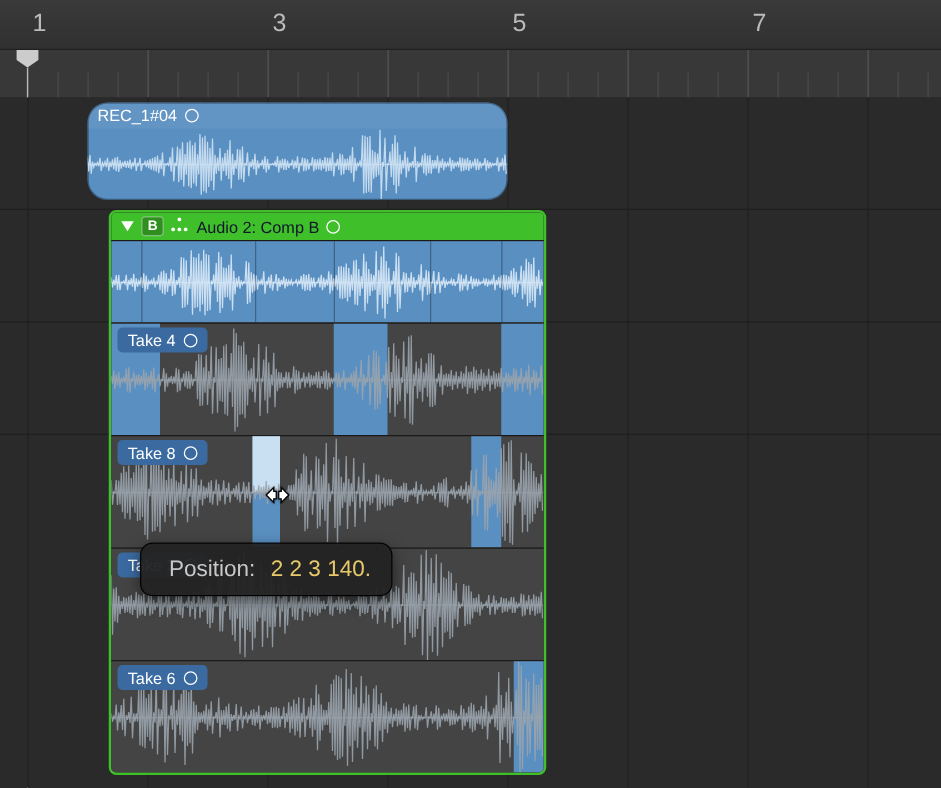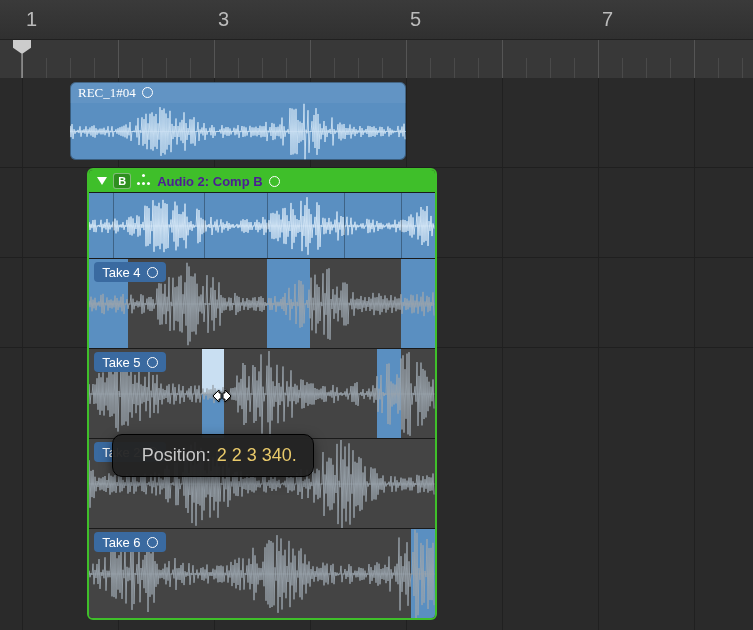--- a/index.html
+++ b/index.html
@@ -70,24 +70,23 @@
   }
   .bar-line {
     position: absolute;
     top: 0; bottom: 0;
     width: 1px;
     background: #202020;
   }
 
   .region {
     position: absolute;
-    border-radius: 6px;
+    border-radius: 16px;
     overflow: hidden;
     box-shadow: 0 0 0 1px rgba(0,0,0,.35) inset;
-    font-family: Liberation Serif, serif;
   }
   .region-blue {
     background: #5a8fc1;
   }
   .region-head {
     height: 21px;
     display: flex;
     align-items: center;
     padding: 0 8px;
     gap: 6px;
@@ -120,21 +119,21 @@
     height: 22px;
     background: #3fbf2a;
     display: flex;
     align-items: center;
     gap: 6px;
     padding: 0 8px;
     color: #000;
     font-size: 13px;
     font-weight: 500;
   }
-  .comp-head .white { color: #4c1d95; font-weight: bold; }
+  .comp-head .white { color: #0f172a; }
   .tri-down {
     width: 0; height: 0;
     border-left: 5px solid transparent;
     border-right: 5px solid transparent;
     border-top: 8px solid #fff;
   }
   .b-badge {
     background: rgba(0,0,0,.25);
     color: #fff;
     font-weight: 600;
@@ -220,21 +219,21 @@
     background: rgba(35,35,35,.96);
     border: 1px solid #000;
     border-radius: 10px;
     padding: 10px 16px;
     color: #e8c96a;
     font-size: 18px;
     box-shadow: 0 4px 12px rgba(0,0,0,.5);
     white-space: nowrap;
     z-index: 20;
   }
-  .tooltip .lbl { color: #c8c8c8; display:inline-block; width:82px; text-align:right; margin-right:6px; }
+  .tooltip .lbl { color: #c8c8c8; display:inline-block; width:82px; text-align:center; margin-right:6px; }
 </style>
 </head>
 <body>
 
 <div class="ruler-area">
   <div class="ruler-numbers" id="ruler-numbers">
       <div class="ruler-num" style="left: 26px;">1</div>
       <div class="ruler-num" style="left: 218px;">3</div>
       <div class="ruler-num" style="left: 410px;">5</div>
       <div class="ruler-num" style="left: 602px;">7</div>
@@ -345,21 +344,21 @@
         <div class="sel-span" style="left: 113.28px; width: 21.12px;"></div>
         <div class="sel-span" style="left: 288px; width: 24px;"></div>
         <div class="sel-light" style="left: 113.28px; width: 21.12px;"></div>
         <div style="position: absolute; inset: 0px;">
           <svg class="wave-svg" width="345.59999999999997" height="90" preserveAspectRatio="none">
             <path d="M0 45 L0 35.15762068384943 L1 54.84237931615057 L2 44.46697020014215 L3 45.53302979985785 L4 35.03628725192618 L5 54.96371274807382 L6 35.47067519807247 L7 54.52932480192753 L8 29.25654217299492 L9 60.74345782700508 L10 24.08604323113635 L11 65.91395676886364 L12 28.323180830982082 L13 61.67681916901792 L14 23.481317954787716 L15 66.51868204521229 L16 33.42785024478072 L17 56.57214975521928 L18 28.72312372078164 L19 61.27687627921836 L20 22.166503492321425 L21 67.83349650767857 L22 22.849495630594348 L23 67.15050436940565 L24 25.37862802817812 L25 64.62137197182187 L26 11.07535693206512 L27 78.92464306793488 L28 7.409905959324583 L29 82.59009404067541 L30 41.947176289383876 L31 48.052823710616124 L32 13.53935345107806 L33 76.46064654892194 L34 14.151817527482635 L35 75.84818247251737 L36 17.596446910014603 L37 72.4035530899854 L38 13.277336620511498 L39 76.7226633794885 L40 26.758925690130297 L41 63.2410743098697 L42 21.301276212714388 L43 68.69872378728562 L44 34.9493396781567 L45 55.0506603218433 L46 25.837980248100752 L47 64.16201975189925 L48 33.80406368896478 L49 56.19593631103522 L50 18.09305280244889 L51 71.9069471975511 L52 35.425854922193636 L53 54.574145077806364 L54 36.84523278242337 L55 53.15476721757663 L56 27.7640501002026 L57 62.235949899797404 L58 38.121226774217654 L59 51.878773225782346 L60 21.258817860810904 L61 68.74118213918909 L62 41.66576550813684 L63 48.33423449186316 L64 26.02004251665988 L65 63.979957483340115 L66 34.267575059814334 L67 55.732424940185666 L68 25.70883416953286 L69 64.29116583046714 L70 39.05474739561596 L71 50.94525260438404 L72 34.604561150695865 L73 55.395438849304135 L74 39.807636280074604 L75 50.192363719925396 L76 41.02642018267735 L77 48.97357981732265 L78 36.77480188407153 L79 53.22519811592847 L80 35.23532254894808 L81 54.76467745105192 L82 44.40771882958977 L83 45.59228117041023 L84 34.5653637907477 L85 55.4346362092523 L86 38.13671827231687 L87 51.86328172768313 L88 44.11391208583204 L89 45.88608791416796 L90 35.34552666724467 L91 54.65447333275533 L92 41.50388533694911 L93 48.49611466305089 L94 36.99371250300476 L95 53.00628749699524 L96 44.2732427362377 L97 45.7267572637623 L98 41.56703932597424 L99 48.43296067402576 L100 39.341024789787625 L101 50.658975210212375 L102 37.053639185955255 L103 52.946360814044745 L104 44.67274203228063 L105 45.32725796771937 L106 36.54353172157086 L107 53.45646827842914 L108 40.26046962802242 L109 49.73953037197758 L110 36.539404078624194 L111 53.460595921375806 L112 44.73356661504363 L113 45.26643338495637 L114 39.52593219798624 L115 50.47406780201376 L116 43.32428537279299 L117 46.67571462720701 L118 39.32640395565007 L119 50.67359604434993 L120 40.67600716106655 L121 49.32399283893345 L122 40.325955286222424 L123 49.674044713777576 L124 35.912791430804596 L125 54.087208569195404 L126 39.17000782625881 L127 50.82999217374119 L128 44.228329017889344 L129 45.771670982110656 L130 41.75512124989672 L131 48.24487875010328 L132 41.787608889977236 L133 48.212391110022764 L134 38.08570180063596 L135 51.91429819936404 L136 40.735276480698445 L137 49.264723519301555 L138 44.710174001319004 L139 45.289825998680996 L140 43.773349273337644 L141 46.226650726662356 L142 39.27495729281462 L143 50.72504270718538 L144 39.01673395971681 L145 50.98326604028319 L146 38.47768575201228 L147 51.52231424798772 L148 26.59360742087646 L149 63.40639257912354 L150 33.538966762448794 L151 56.461033237551206 L152 29.905231607954633 L153 60.09476839204537 L154 14.025411420265918 L155 75.97458857973407 L156 16.000544134304334 L157 73.99945586569567 L158 38.69042552388528 L159 51.30957447611472 L160 27.20988007759362 L161 62.790119922406376 L162 44.447613627610394 L163 45.552386372389606 L164 16.111653390314906 L165 73.8883466096851 L166 18.004160193855448 L167 71.99583980614455 L168 31.50953360199072 L169 58.490466398009275 L170 22.41297120051521 L171 67.58702879948478 L172 5.415314621944908 L173 84.5846853780551 L174 37.63077031031239 L175 52.36922968968761 L176 44.338169613884446 L177 45.661830386115554 L178 16.687583278774756 L179 73.31241672122525 L180 2.056006975641573 L181 87.94399302435843 L182 18.452510064125697 L183 71.5474899358743 L184 32.35290239791817 L185 57.64709760208183 L186 37.1227069865967 L187 52.8772930134033 L188 15.813519042916209 L189 74.18648095708379 L190 33.97448701671717 L191 56.02551298328283 L192 37.706380648198405 L193 52.293619351801595 L194 17.470033736729963 L195 72.52996626327004 L196 43.71489925866054 L197 46.28510074133946 L198 32.22674820331457 L199 57.77325179668543 L200 37.76175893160932 L201 52.23824106839068 L202 21.312882252932344 L203 68.68711774706766 L204 37.867776021596676 L205 52.132223978403324 L206 34.82258044709048 L207 55.17741955290952 L208 36.489102893091996 L209 53.510897106908004 L210 40.847149282372825 L211 49.152850717627175 L212 30.395495727566868 L213 59.60450427243313 L214 30.911663070577703 L215 59.0883369294223 L216 36.15653000096748 L217 53.84346999903252 L218 33.16481004910951 L219 56.83518995089049 L220 34.78019469051212 L221 55.21980530948788 L222 34.35038704223401 L223 55.64961295776599 L224 34.49107590682561 L225 55.50892409317439 L226 38.996831348879645 L227 51.003168651120355 L228 39.876732461865984 L229 50.123267538134016 L230 40.74841189353489 L231 49.25158810646511 L232 39.56966675744386 L233 50.43033324255614 L234 37.00671021117 L235 52.99328978883 L236 37.42724914997413 L237 52.57275085002587 L238 43.2719649127674 L239 46.7280350872326 L240 42.75591234347018 L241 47.24408765652982 L242 41.36660206492543 L243 48.63339793507457 L244 35.94835046885093 L245 54.05164953114907 L246 42.84511679575385 L247 47.15488320424615 L248 38.27358232862525 L249 51.72641767137475 L250 43.83240079125611 L251 46.16759920874389 L252 43.231013016422835 L253 46.768986983577165 L254 44.20043721729081 L255 45.79956278270919 L256 42.41042341862993 L257 47.58957658137007 L258 39.526229724490925 L259 50.473770275509075 L260 44.8101950807062 L261 45.1898049192938 L262 37.06612842553546 L263 52.93387157446454 L264 37.26283965691081 L265 52.73716034308919 L266 34.14525031043175 L267 55.85474968956825 L268 33.10230077969535 L269 56.89769922030465 L270 44.40817755283619 L271 45.59182244716381 L272 42.95403349269375 L273 47.04596650730625 L274 40.10095325691276 L275 49.89904674308724 L276 44.128784731213194 L277 45.871215268786806 L278 42.102016127506154 L279 47.897983872493846 L280 39.545423690655255 L281 50.454576309344745 L282 42.54805329734341 L283 47.45194670265659 L284 36.325710900224294 L285 53.674289099775706 L286 39.15021942561419 L287 50.84978057438581 L288 27.15316198147361 L289 62.84683801852639 L290 39.61482383342327 L291 50.38517616657673 L292 25.941337427295835 L293 64.05866257270416 L294 42.99643478206228 L295 47.00356521793772 L296 44.18309526339131 L297 45.81690473660869 L298 14.930130949151486 L299 75.06986905084851 L300 14.446263739558695 L301 75.5537362604413 L302 32.503317781096314 L303 57.496682218903686 L304 34.45751602495221 L305 55.54248397504779 L306 35.548827677247374 L307 54.451172322752626 L308 25.281697703134054 L309 64.71830229686594 L310 28.78784535742571 L311 61.21215464257429 L312 9.518571441992108 L313 80.48142855800789 L314 6.329086780435247 L315 83.67091321956475 L316 20.190120028293247 L317 69.80987997170675 L318 4.620267504536123 L319 85.37973249546388 L320 3.152044516157517 L321 86.84795548384248 L322 34.38949590427886 L323 55.61050409572114 L324 43.917992259731236 L325 46.082007740268764 L326 37.269715999900036 L327 52.730284000099964 L328 13.052032892532804 L329 76.94796710746719 L330 26.929719600016828 L331 63.070280399983176 L332 13.580434605021182 L333 76.41956539497882 L334 19.942208436439266 L335 70.05779156356073 L336 21.51882626378268 L337 68.48117373621731 L338 27.80838394734347 L339 62.19161605265653 L340 32.693112524974225 L341 57.306887475025775 L342 37.70794479280967 L343 52.29205520719033 L344 30.448979982251426 L345 59.55102001774857" stroke="#9aa4ad" stroke-width="1" fill="none" opacity="0.9"></path>
             <line x1="0" y1="45" x2="345.59999999999997" y2="45" stroke="#9aa4ad" stroke-width="1" opacity="0.6"></line>
           </svg>
         </div>
         <div class="take-head">
-          <span>Take 5</span>
+          <span>Take 8</span>
           <span class="loop-circle"></span>
         </div>
       </div>
       <div class="take-row" style="height: 90px;">
         <div style="position: absolute; inset: 0px;">
           <svg class="wave-svg" width="345.59999999999997" height="90" preserveAspectRatio="none">
             <path d="M0 45 L0 21.245833916503752 L1 68.75416608349624 L2 31.876199407726176 L3 58.123800592273824 L4 30.892739362361418 L5 59.10726063763858 L6 37.71805968526569 L7 52.28194031473431 L8 41.94537769869381 L9 48.05462230130619 L10 38.736914620880555 L11 51.263085379119445 L12 39.450606207712454 L13 50.549393792287546 L14 38.136805073833614 L15 51.863194926166386 L16 37.00774324522179 L17 52.99225675477821 L18 41.00918131926143 L19 48.99081868073857 L20 34.34606347274325 L21 55.65393652725675 L22 36.69231373864141 L23 53.30768626135859 L24 37.69836349856672 L25 52.30163650143328 L26 36.17059475004334 L27 53.82940524995666 L28 43.01340084664241 L29 46.98659915335759 L30 36.61870191652643 L31 53.38129808347357 L32 37.79103218799879 L33 52.20896781200121 L34 40.8957555153818 L35 49.1042444846182 L36 43.15132986931877 L37 46.84867013068123 L38 35.42534716202248 L39 54.57465283797752 L40 37.08028867763033 L41 52.91971132236967 L42 43.07890621981383 L43 46.92109378018617 L44 35.26734113919928 L45 54.73265886080072 L46 37.48857003430616 L47 52.51142996569384 L48 42.462416347385506 L49 47.537583652614494 L50 43.280840118249806 L51 46.719159881750194 L52 37.86880456860559 L53 52.13119543139441 L54 36.967165617728185 L55 53.032834382271815 L56 34.72182248931759 L57 55.27817751068241 L58 44.24916359332823 L59 45.75083640667177 L60 42.83604644859866 L61 47.16395355140134 L62 35.62247135845119 L63 54.37752864154881 L64 41.7655144326018 L65 48.2344855673982 L66 33.53181414032459 L67 56.46818585967541 L68 43.501407978380385 L69 46.498592021619615 L70 34.70355162653553 L71 55.29644837346447 L72 39.49732720859673 L73 50.50267279140327 L74 40.74838209052112 L75 49.25161790947888 L76 29.888994436624532 L77 60.11100556337547 L78 26.664702128791276 L79 63.335297871208724 L80 30.62758472130517 L81 59.37241527869483 L82 44.21482823942072 L83 45.78517176057928 L84 43.35378634067871 L85 46.64621365932129 L86 23.774356236092842 L87 66.22564376390716 L88 23.876368810260264 L89 66.12363118973974 L90 39.84923636109031 L91 50.15076363890969 L92 44.82886558176392 L93 45.17113441823608 L94 33.26703855037778 L95 56.73296144962222 L96 20.95341751977616 L97 69.04658248022383 L98 16.059844467156825 L99 73.94015553284318 L100 34.01394346293987 L101 55.98605653706013 L102 5.92175854943239 L103 84.07824145056762 L104 26.360731768478868 L105 63.63926823152113 L106 3.23263507523734 L107 86.76736492476266 L108 25.06051546458632 L109 64.93948453541368 L110 23.499666629809063 L111 66.50033337019093 L112 8.876491946649288 L113 81.12350805335072 L114 18.484028491625814 L115 71.51597150837418 L116 31.635767718051383 L117 58.36423228194862 L118 34.54250442461144 L119 55.45749557538856 L120 11.456317408391037 L121 78.54368259160896 L122 32.00624211902213 L123 57.99375788097787 L124 18.5533111357266 L125 71.4466888642734 L126 27.386184877211463 L127 62.61381512278854 L128 11.209974935818629 L129 78.79002506418138 L130 27.443765992659998 L131 62.55623400734 L132 44.254739897939885 L133 45.745260102060115 L134 27.329454766080474 L135 62.670545233919526 L136 39.654659400198355 L137 50.345340599801645 L138 22.074284908225625 L139 67.92571509177438 L140 28.692860540819165 L141 61.30713945918083 L142 42.48377141029981 L143 47.51622858970019 L144 35.58337716627425 L145 54.41662283372575 L146 33.22854879531208 L147 56.77145120468792 L148 32.90684341114294 L149 57.09315658885706 L150 42.174228791307456 L151 47.825771208692544 L152 32.446168227394075 L153 57.553831772605925 L154 39.947914494808934 L155 50.052085505191066 L156 39.264280544231646 L157 50.735719455768354 L158 35.68330804584484 L159 54.31669195415516 L160 38.83222574866752 L161 51.16777425133248 L162 37.39331657445664 L163 52.60668342554336 L164 36.46580275906593 L165 53.53419724093407 L166 38.546466924104514 L167 51.453533075895486 L168 41.7847641185989 L169 48.2152358814011 L170 41.479533567680605 L171 48.520466432319395 L172 44.746744910857444 L173 45.253255089142556 L174 37.499336849815336 L175 52.500663150184664 L176 36.525207725707865 L177 53.474792274292135 L178 43.141503841449534 L179 46.858496158550466 L180 41.06966101791267 L181 48.93033898208733 L182 38.03157245662034 L183 51.96842754337966 L184 39.87051268439633 L185 50.12948731560367 L186 38.1767974446057 L187 51.8232025553943 L188 41.79947657706562 L189 48.20052342293438 L190 40.81423781817343 L191 49.18576218182657 L192 44.878581325498274 L193 45.121418674501726 L194 43.601664341541564 L195 46.398335658458436 L196 41.68917532288152 L197 48.31082467711848 L198 36.07307481915802 L199 53.92692518084198 L200 38.6631938219485 L201 51.3368061780515 L202 37.60417865198356 L203 52.39582134801644 L204 38.61092218316561 L205 51.38907781683439 L206 44.792284387710545 L207 45.207715612289455 L208 34.0567561149408 L209 55.9432438850592 L210 37.19789611646502 L211 52.80210388353498 L212 30.009076126784016 L213 59.99092387321598 L214 41.96107717999072 L215 48.03892282000928 L216 40.51050353553478 L217 49.48949646446522 L218 30.956481722160206 L219 59.043518277839794 L220 39.747194008915514 L221 50.252805991084486 L222 42.867258821853476 L223 47.132741178146524 L224 26.37029023584455 L225 63.62970976415545 L226 34.35651381553218 L227 55.64348618446782 L228 29.77017322436426 L229 60.22982677563574 L230 31.29095993187892 L231 58.709040068121084 L232 44.74686198905665 L233 45.25313801094335 L234 13.05023237325544 L235 76.94976762674456 L236 35.47767711329123 L237 54.52232288670877 L238 22.647948186763177 L239 67.35205181323683 L240 18.713407546414 L241 71.286592453586 L242 19.324694039935192 L243 70.6753059600648 L244 25.786125549053352 L245 64.21387445094665 L246 36.02854463310064 L247 53.97145536689936 L248 4.883736899864637 L249 85.11626310013537 L250 41.72504944982196 L251 48.27495055017804 L252 1.0306446011925345 L253 88.96935539880747 L254 20.429684613608103 L255 69.5703153863919 L256 7.499883050435876 L257 82.50011694956413 L258 27.488521648095556 L259 62.511478351904444 L260 4.3663816738013566 L261 85.63361832619864 L262 35.319352496840125 L263 54.680647503159875 L264 11.177847430150479 L265 78.82215256984952 L266 22.71248411023677 L267 67.28751588976323 L268 23.810284395628518 L269 66.18971560437149 L270 17.904625209708144 L271 72.09537479029186 L272 19.275729749203563 L273 70.72427025079644 L274 33.510082902529476 L275 56.489917097470524 L276 27.348604960236933 L277 62.65139503976307 L278 42.346678119492935 L279 47.653321880507065 L280 44.406977339164825 L281 45.593022660835175 L282 28.30807657361912 L283 61.69192342638088 L284 29.64854867686833 L285 60.35145132313167 L286 29.42722256691609 L287 60.572777433083914 L288 34.27265664437362 L289 55.72734335562638 L290 39.493119270470835 L291 50.506880729529165 L292 39.12683985310888 L293 50.87316014689112 L294 36.4458640913528 L295 53.5541359086472 L296 42.48875227687471 L297 47.51124772312529 L298 44.568087207444 L299 45.431912792556 L300 42.68319031172948 L301 47.31680968827052 L302 37.086777844884935 L303 52.913222155115065 L304 43.44864438151544 L305 46.55135561848456 L306 37.49380963577261 L307 52.50619036422739 L308 41.21382681234373 L309 48.78617318765627 L310 43.252852924770735 L311 46.747147075229265 L312 38.63106193011554 L313 51.36893806988446 L314 39.61830108715461 L315 50.38169891284539 L316 39.663278496872714 L317 50.336721503127286 L318 41.61510275871485 L319 48.38489724128515 L320 38.56921623832726 L321 51.43078376167274 L322 38.61911723630067 L323 51.38088276369933 L324 42.35858215357616 L325 47.64141784642384 L326 44.00738068529516 L327 45.99261931470484 L328 35.8549621038845 L329 54.1450378961155 L330 36.54706915240351 L331 53.45293084759649 L332 41.51104573550221 L333 48.48895426449779 L334 37.11026185695952 L335 52.88973814304048 L336 40.22837431621252 L337 49.77162568378748 L338 36.40439879121967 L339 53.59560120878033 L340 38.06737696314996 L341 51.93262303685004 L342 38.517274257934545 L343 51.482725742065455 L344 34.46363294713968 L345 55.53636705286032" stroke="#9aa4ad" stroke-width="1" fill="none" opacity="0.9"></path>
             <line x1="0" y1="45" x2="345.59999999999997" y2="45" stroke="#9aa4ad" stroke-width="1" opacity="0.6"></line>
           </svg>
         </div>
@@ -384,15 +383,15 @@
     </div>
     <div class="resize-cursor" style="left: 221.68px; top: 317.5px;">
       <svg width="34" height="18" viewBox="0 0 34 18">
         <g fill="#fff" stroke="#000" stroke-width="1">
           <path d="M8 9 L14 3 L14 6 L16 6 L16 12 L14 12 L14 15 Z"></path>
           <path d="M26 9 L20 3 L20 6 L18 6 L18 12 L20 12 L20 15 Z"></path>
         </g>
       </svg>
     </div>
     <div class="tooltip" style="left: 111.68px; top: 355.5px;">
-      <div><span class="lbl">Position:</span><span>2 2 3 340.</span></div>
+      <div><span class="lbl">Position:</span><span>2 2 3 140.</span></div>
     </div>
   </div>
 
 </body></html>

